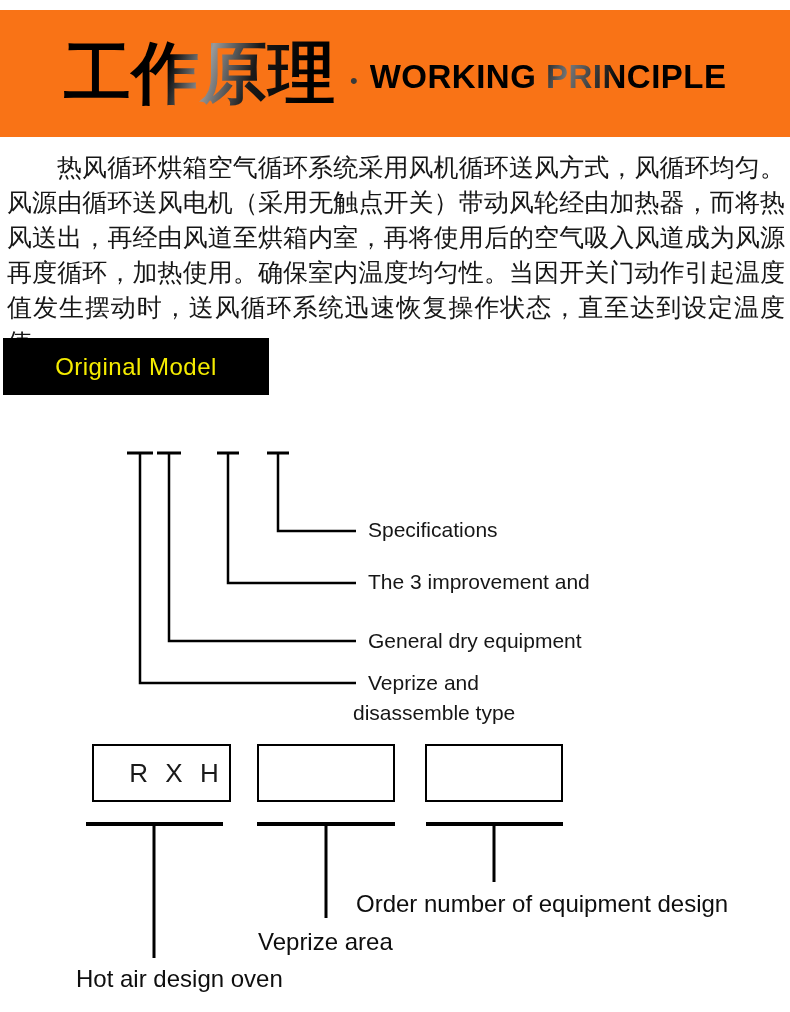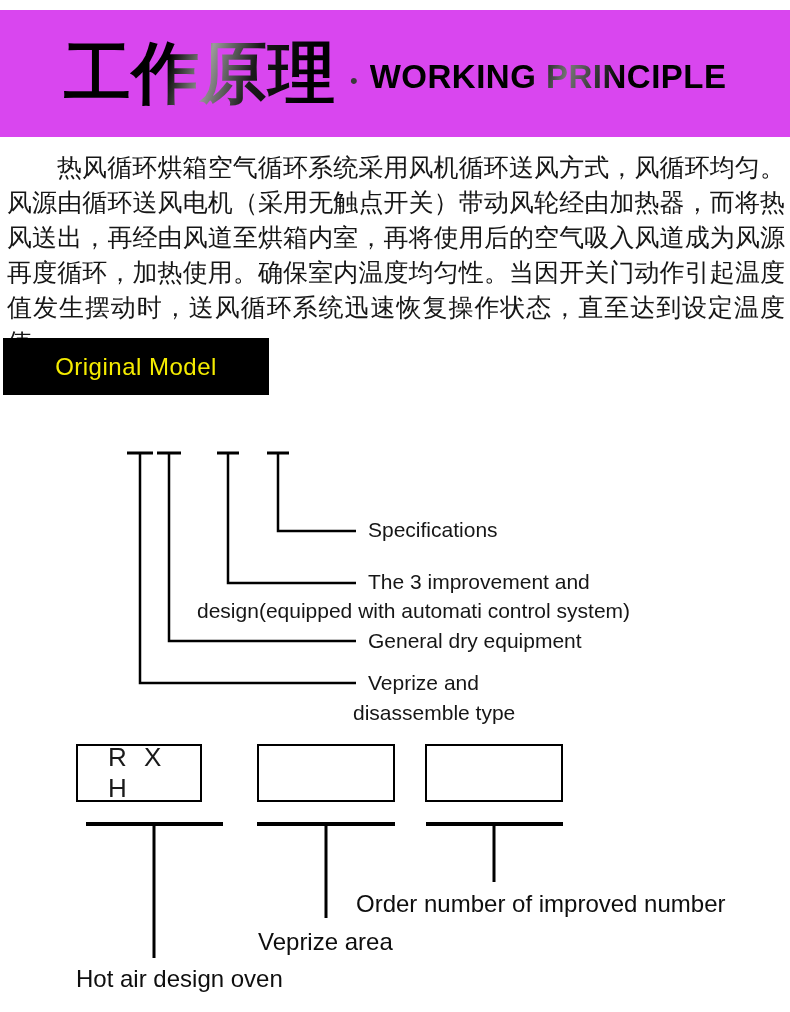--- a/index.html
+++ b/index.html
@@ -61,30 +61,30 @@
   .lbl-bottom  { font-size:24px; color:#0e0e0e; }
   .lbl-order   { left:356px; top:890px; }
   .lbl-vep     { left:258px; top:928px; }
   .lbl-hot     { left:76px;  top:965px; }
   
   .mbox {
     position:absolute; top:744px; height:58px; border:2px solid #000;
     background:#fff; display:flex; align-items:center; justify-content:center;
   }
   .mbox span { font-size:26px; letter-spacing:5px; color:#1a1a1a; }
-  .mbox-1 { left:76px;  width:126px;padding-left:30px; }
+  .mbox-1 { left:92px;  width:139px;padding-left:30px; }
   .mbox-2 { left:257px; width:138px; }
   .mbox-3 { left:425px; width:138px; }
 </style>
 </head>
 <body>
 
 <div id="page">
 
-  <header class="band" style="background:#d946ef;">
+  <header class="band" style="background:#f97316;">
     <span class="tzh">工作原理</span>
     <span class="dot">•</span>
     <span class="ten">WORKING PRINCIPLE</span>
   </header>
 
   <p class="intro">热风循环烘箱空气循环系统采用风机循环送风方式，风循环均匀。风源由循环送风电机（采用无触点开关）带动风轮经由加热器，而将热风送出，再经由风道至烘箱内室，再将使用后的空气吸入风道成为风源再度循环，加热使用。确保室内温度均匀性。当因开关门动作引起温度值发生摆动时，送风循环系统迅速恢复操作状态，直至达到设定温度值。</p>
 
   <div class="om-box">
     <span>Original Model</span>
   </div>
@@ -101,32 +101,31 @@
       <path d="M140,453 V683 H356" stroke-width="2.5"></path>
 
       <path d="M86,824 H223 M257,824 H395 M426,824 H563" stroke-width="4"></path>
 
       <path d="M154,826 V958 M326,826 V918 M494,826 V882" stroke-width="3"></path>
     </g>
   </svg>
 
   <span class="lbl lbl-spec">Specifications</span>
   <span class="lbl lbl-imp1">The 3 improvement and</span>
-  <span class="lbl lbl-imp2">design(equipped with automati control system)</span>
   <span class="lbl lbl-gen">General dry equipment</span>
   <span class="lbl lbl-asm1">Veprize and</span>
   <span class="lbl lbl-asm2">disassemble type</span>
 
   <div class="mbox mbox-1">
     <span>R X H</span>
   </div>
   <div class="mbox mbox-2">
     <span></span>
   </div>
   <div class="mbox mbox-3">
     <span></span>
   </div>
 
-  <span class="lbl lbl-bottom lbl-order">Order number of improved number</span>
+  <span class="lbl lbl-bottom lbl-order">Order number of equipment design</span>
   <span class="lbl lbl-bottom lbl-vep">Veprize area</span>
   <span class="lbl lbl-bottom lbl-hot">Hot air design oven</span>
 
 </div>
 
 </body></html>

